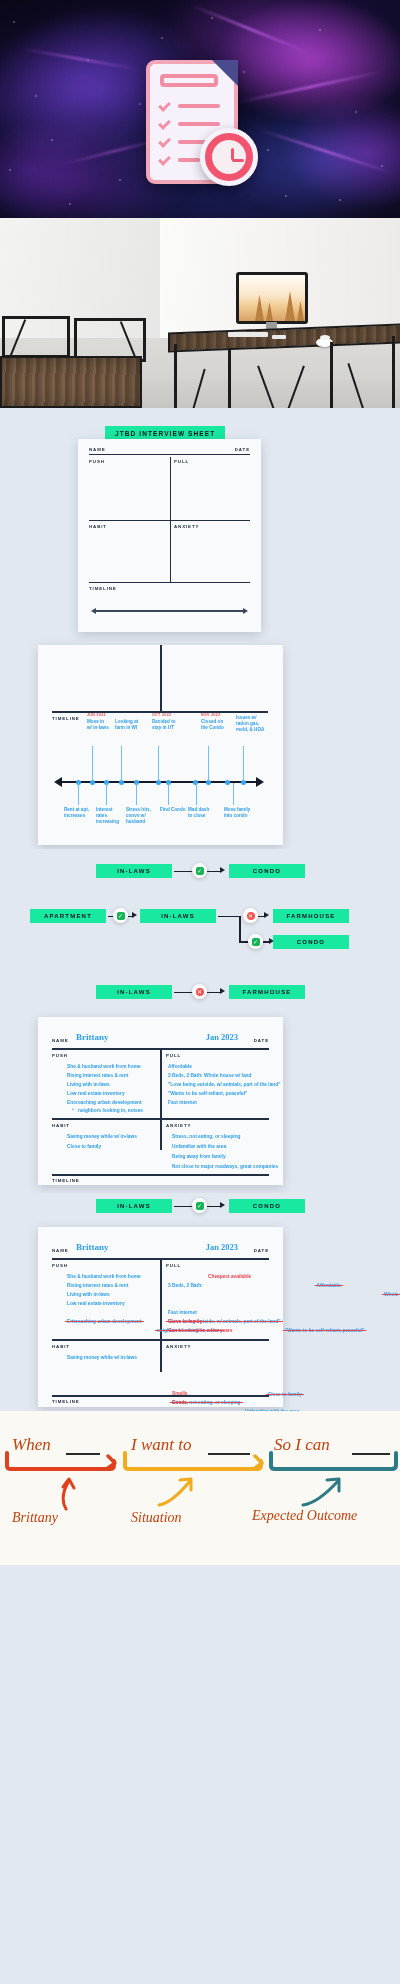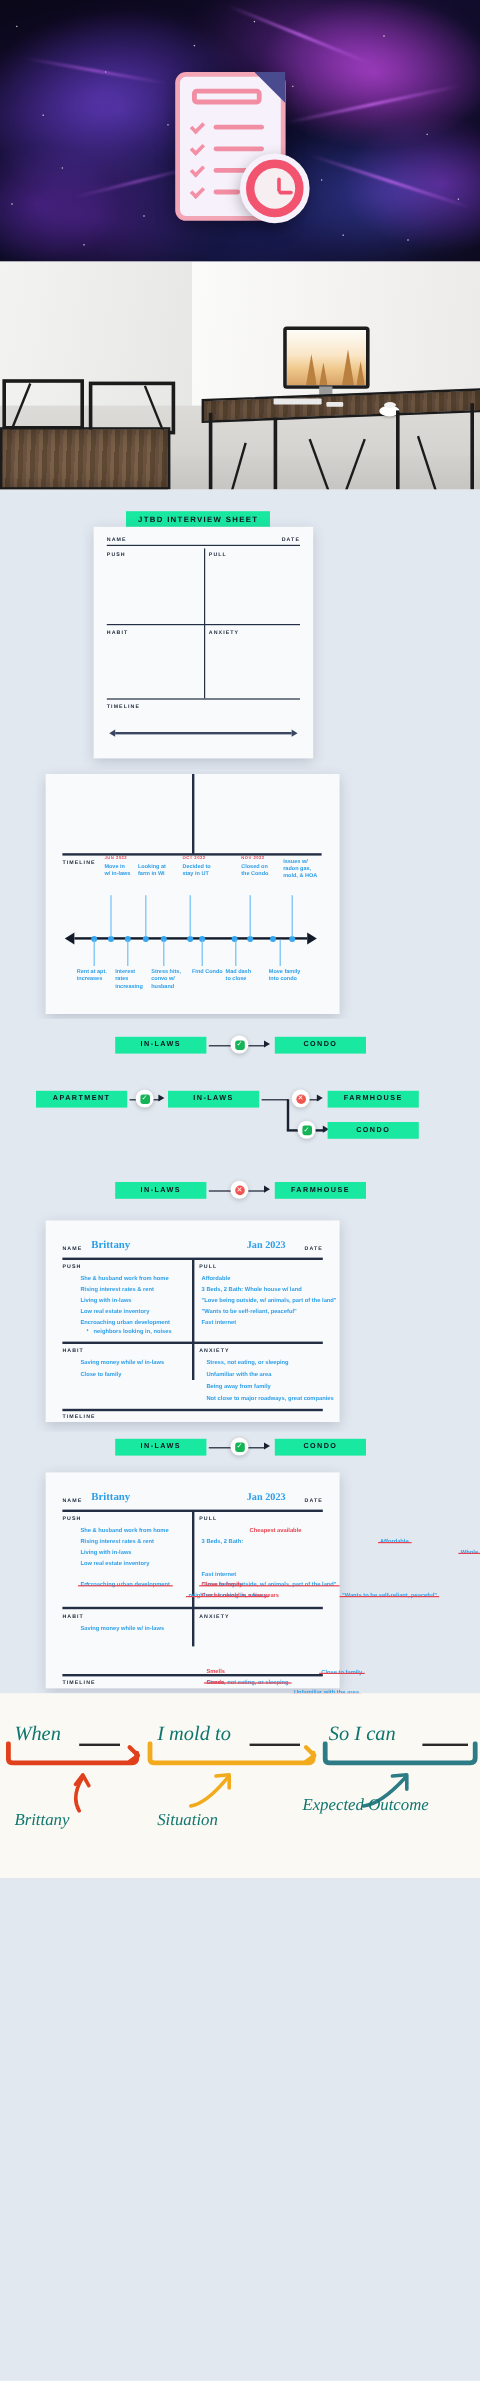--- a/index.html
+++ b/index.html
@@ -166,21 +166,21 @@
     white-space:nowrap; }
   .item.red { color:#e8444f; }
   .item.struck { position:relative; }
   .item.struck::after {
     content:""; position:absolute; left:-2px; right:-2px; top:48%; height:1px; background:#e8444f;
   }
   .bullet { position:absolute; font-size:4.8px; color:#2f9fe8; }
 
   
   .jtbd { position:relative; width:400px; height:154px; background:#fbf9f4; overflow:hidden; }
-  .jt-txt { position:absolute; font-family:"Liberation Serif", serif; color:#0f766e; }
+  .jt-txt { position:absolute; font-family:"Liberation Serif", serif; color:#c2410c; }
   .jt-head { font-size:17px; font-style:italic; }
   .jt-sub  { font-size:14px; font-style:italic; }
   .jt-blank { position:absolute; height:1.5px; background:#2a2a2a; }
   .brk { position:absolute; }
 </style>
 </head>
 <body>
 
 <div class="page">
 
@@ -522,37 +522,37 @@
     <svg class="brk" style="left:4px; top:40px;" width="118" height="22" viewBox="0 0 118 22">
       <path d="M3 2 L3 15 Q3 18 7 18 L106 18 Q110 18 110 14 L110 10" stroke="#e0401c" stroke-width="4" fill="none" stroke-linecap="round"></path>
       <path d="M104 5 L111 12 L104 17" stroke="#e0401c" stroke-width="3.5" fill="none" stroke-linecap="round" stroke-linejoin="round"></path>
     </svg>
     <svg class="brk" style="left:55px; top:64px;" width="26" height="36" viewBox="0 0 26 36">
       <path d="M11 34 Q4 22 14 6" stroke="#e0401c" stroke-width="3" fill="none" stroke-linecap="round"></path>
       <path d="M8 12 L14 4 L19 13" stroke="#e0401c" stroke-width="3" fill="none" stroke-linecap="round" stroke-linejoin="round"></path>
     </svg>
     <span class="jt-txt jt-sub" style="left:12px; top:99px;">Brittany</span>
 
-    <span class="jt-txt jt-head" style="left:131px; top:24px;">I mold to</span>
+    <span class="jt-txt jt-head" style="left:131px; top:24px;">I want to</span>
     <div class="jt-blank" style="left:208px; top:42px; width:42px;"></div>
     <svg class="brk" style="left:122px; top:40px;" width="147" height="22" viewBox="0 0 147 22">
       <path d="M3 2 L3 15 Q3 18 7 18 L135 18 Q139 18 139 14 L139 10" stroke="#f2ab1c" stroke-width="4" fill="none" stroke-linecap="round"></path>
       <path d="M133 5 L140 12 L133 17" stroke="#f2ab1c" stroke-width="3.5" fill="none" stroke-linecap="round" stroke-linejoin="round"></path>
     </svg>
     <svg class="brk" style="left:156px; top:64px;" width="46" height="36" viewBox="0 0 46 36">
       <path d="M3 30 Q16 28 34 6" stroke="#f2ab1c" stroke-width="3" fill="none" stroke-linecap="round"></path>
       <path d="M24 5 L35 4 L35 15" stroke="#f2ab1c" stroke-width="3" fill="none" stroke-linecap="round" stroke-linejoin="round"></path>
     </svg>
     <span class="jt-txt jt-sub" style="left:131px; top:99px;">Situation</span>
 
     <span class="jt-txt jt-head" style="left:274px; top:24px;">So I can</span>
     <div class="jt-blank" style="left:352px; top:42px; width:38px;"></div>
     <svg class="brk" style="left:268px; top:40px;" width="132" height="22" viewBox="0 0 132 22">
       <path d="M3 2 L3 15 Q3 18 7 18 L124 18 Q128 18 128 14 L128 2" stroke="#2d7c85" stroke-width="4" fill="none" stroke-linecap="round"></path>
     </svg>
     <svg class="brk" style="left:300px; top:64px;" width="50" height="36" viewBox="0 0 50 36">
       <path d="M3 30 Q18 28 38 6" stroke="#2d7c85" stroke-width="3" fill="none" stroke-linecap="round"></path>
       <path d="M27 5 L39 4 L39 16" stroke="#2d7c85" stroke-width="3" fill="none" stroke-linecap="round" stroke-linejoin="round"></path>
     </svg>
-    <span class="jt-txt jt-sub" style="left:252px; top:86px;">Expected Outcome</span>
+    <span class="jt-txt jt-sub" style="left:252px; top:97px;">Expected Outcome</span>
   </div>
 
 </div>
 
 </body></html>

